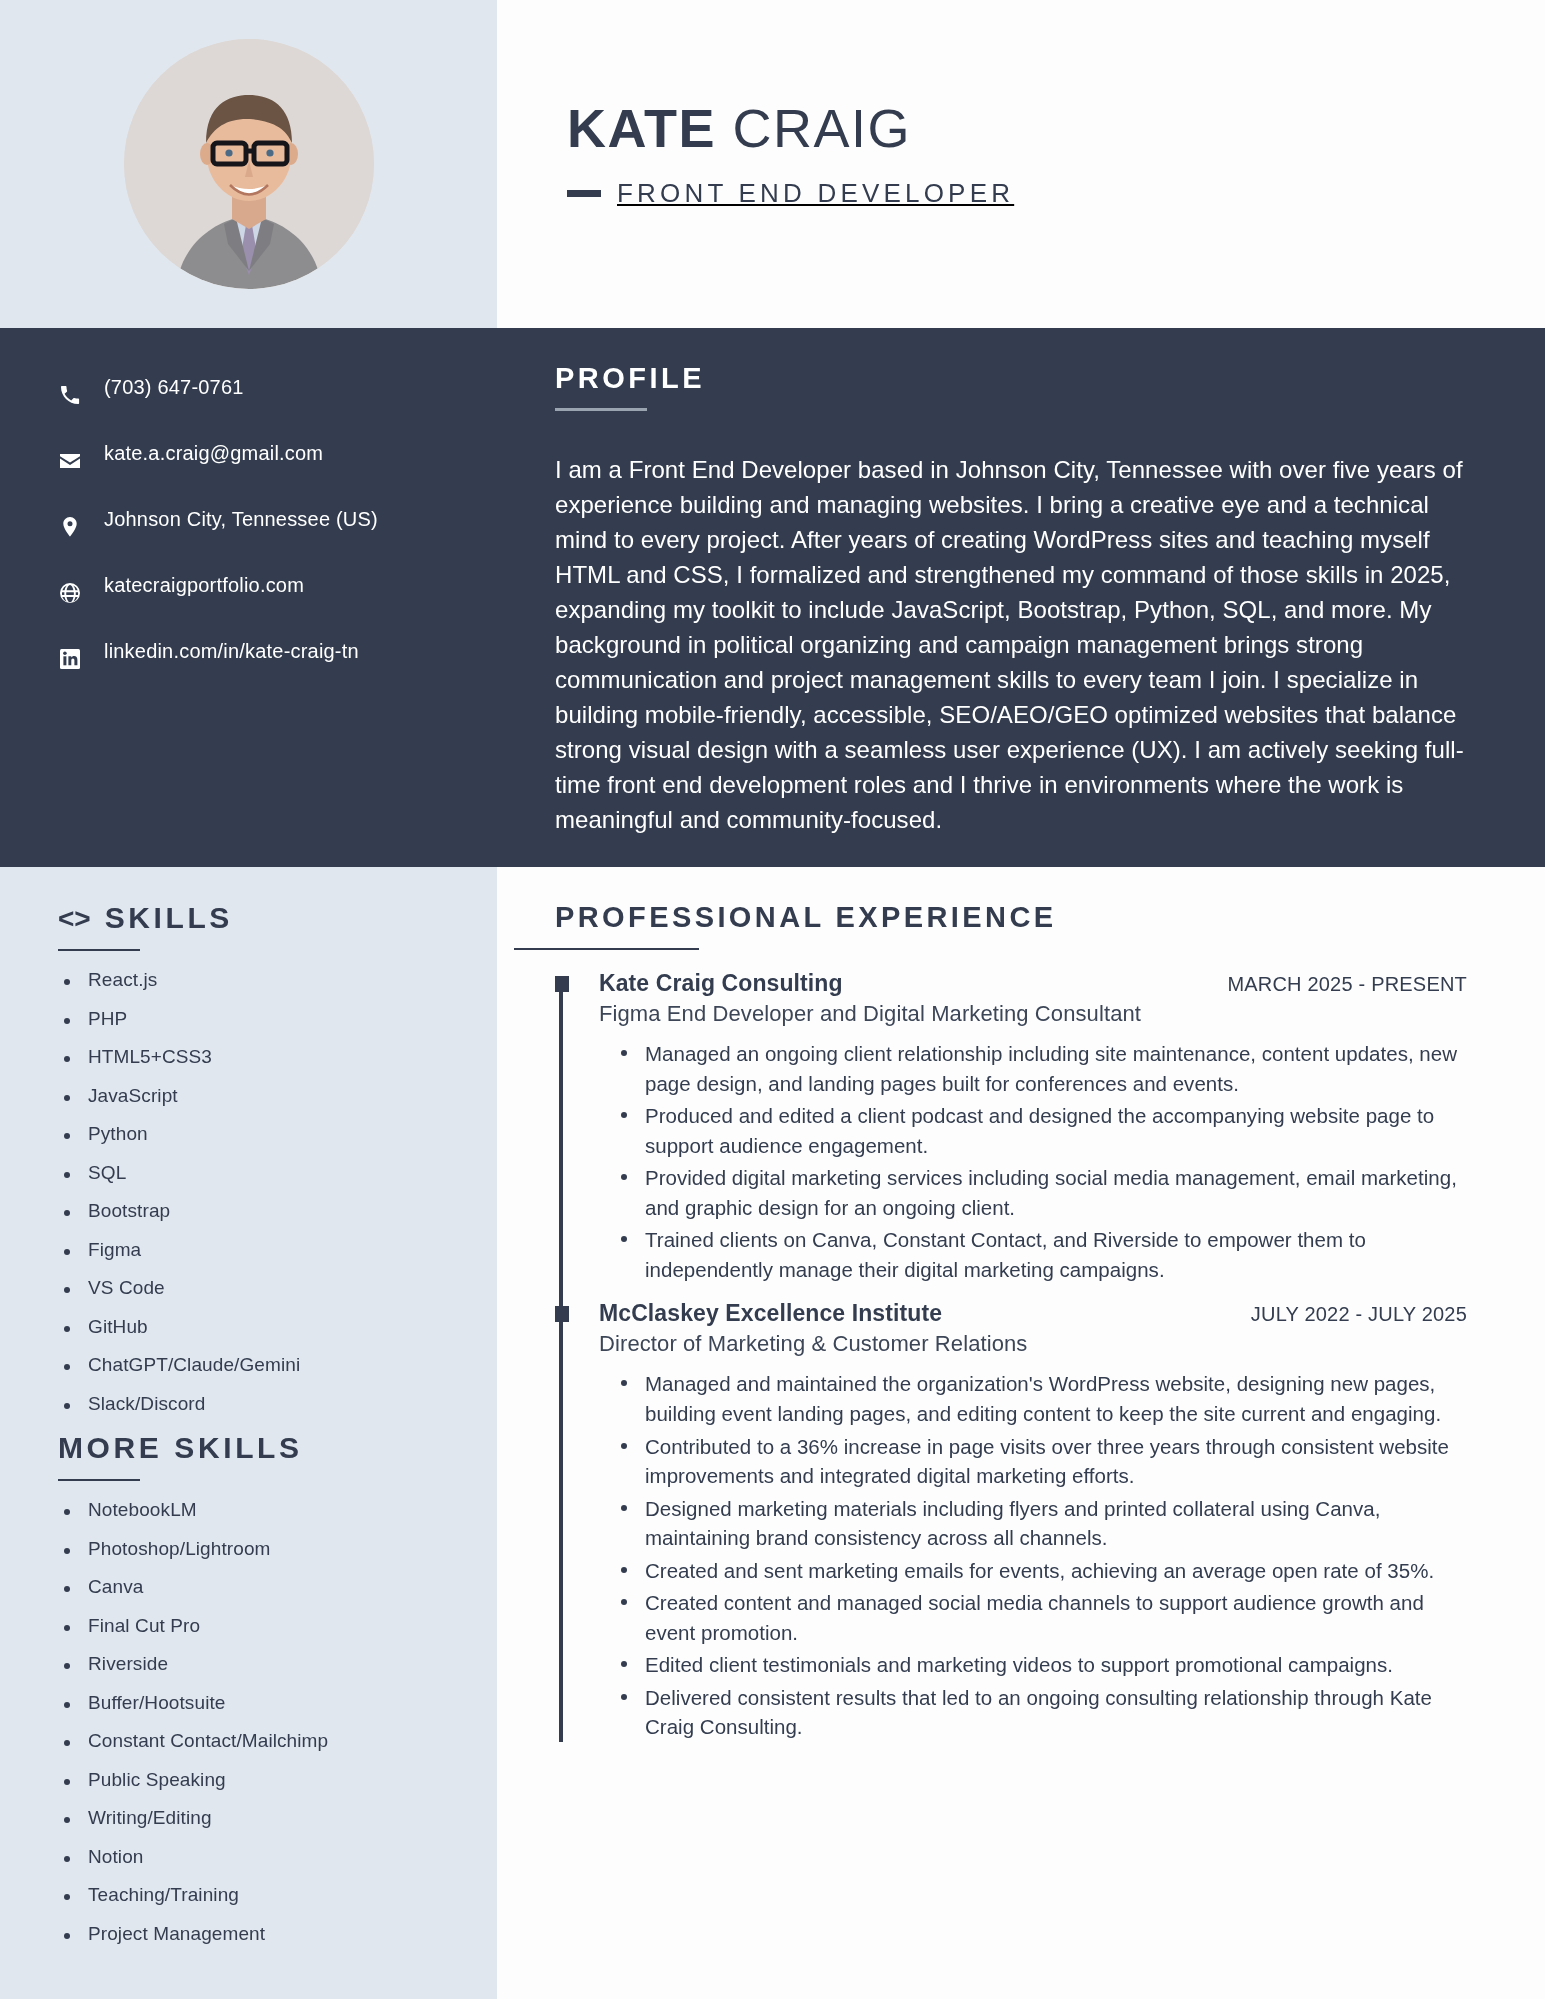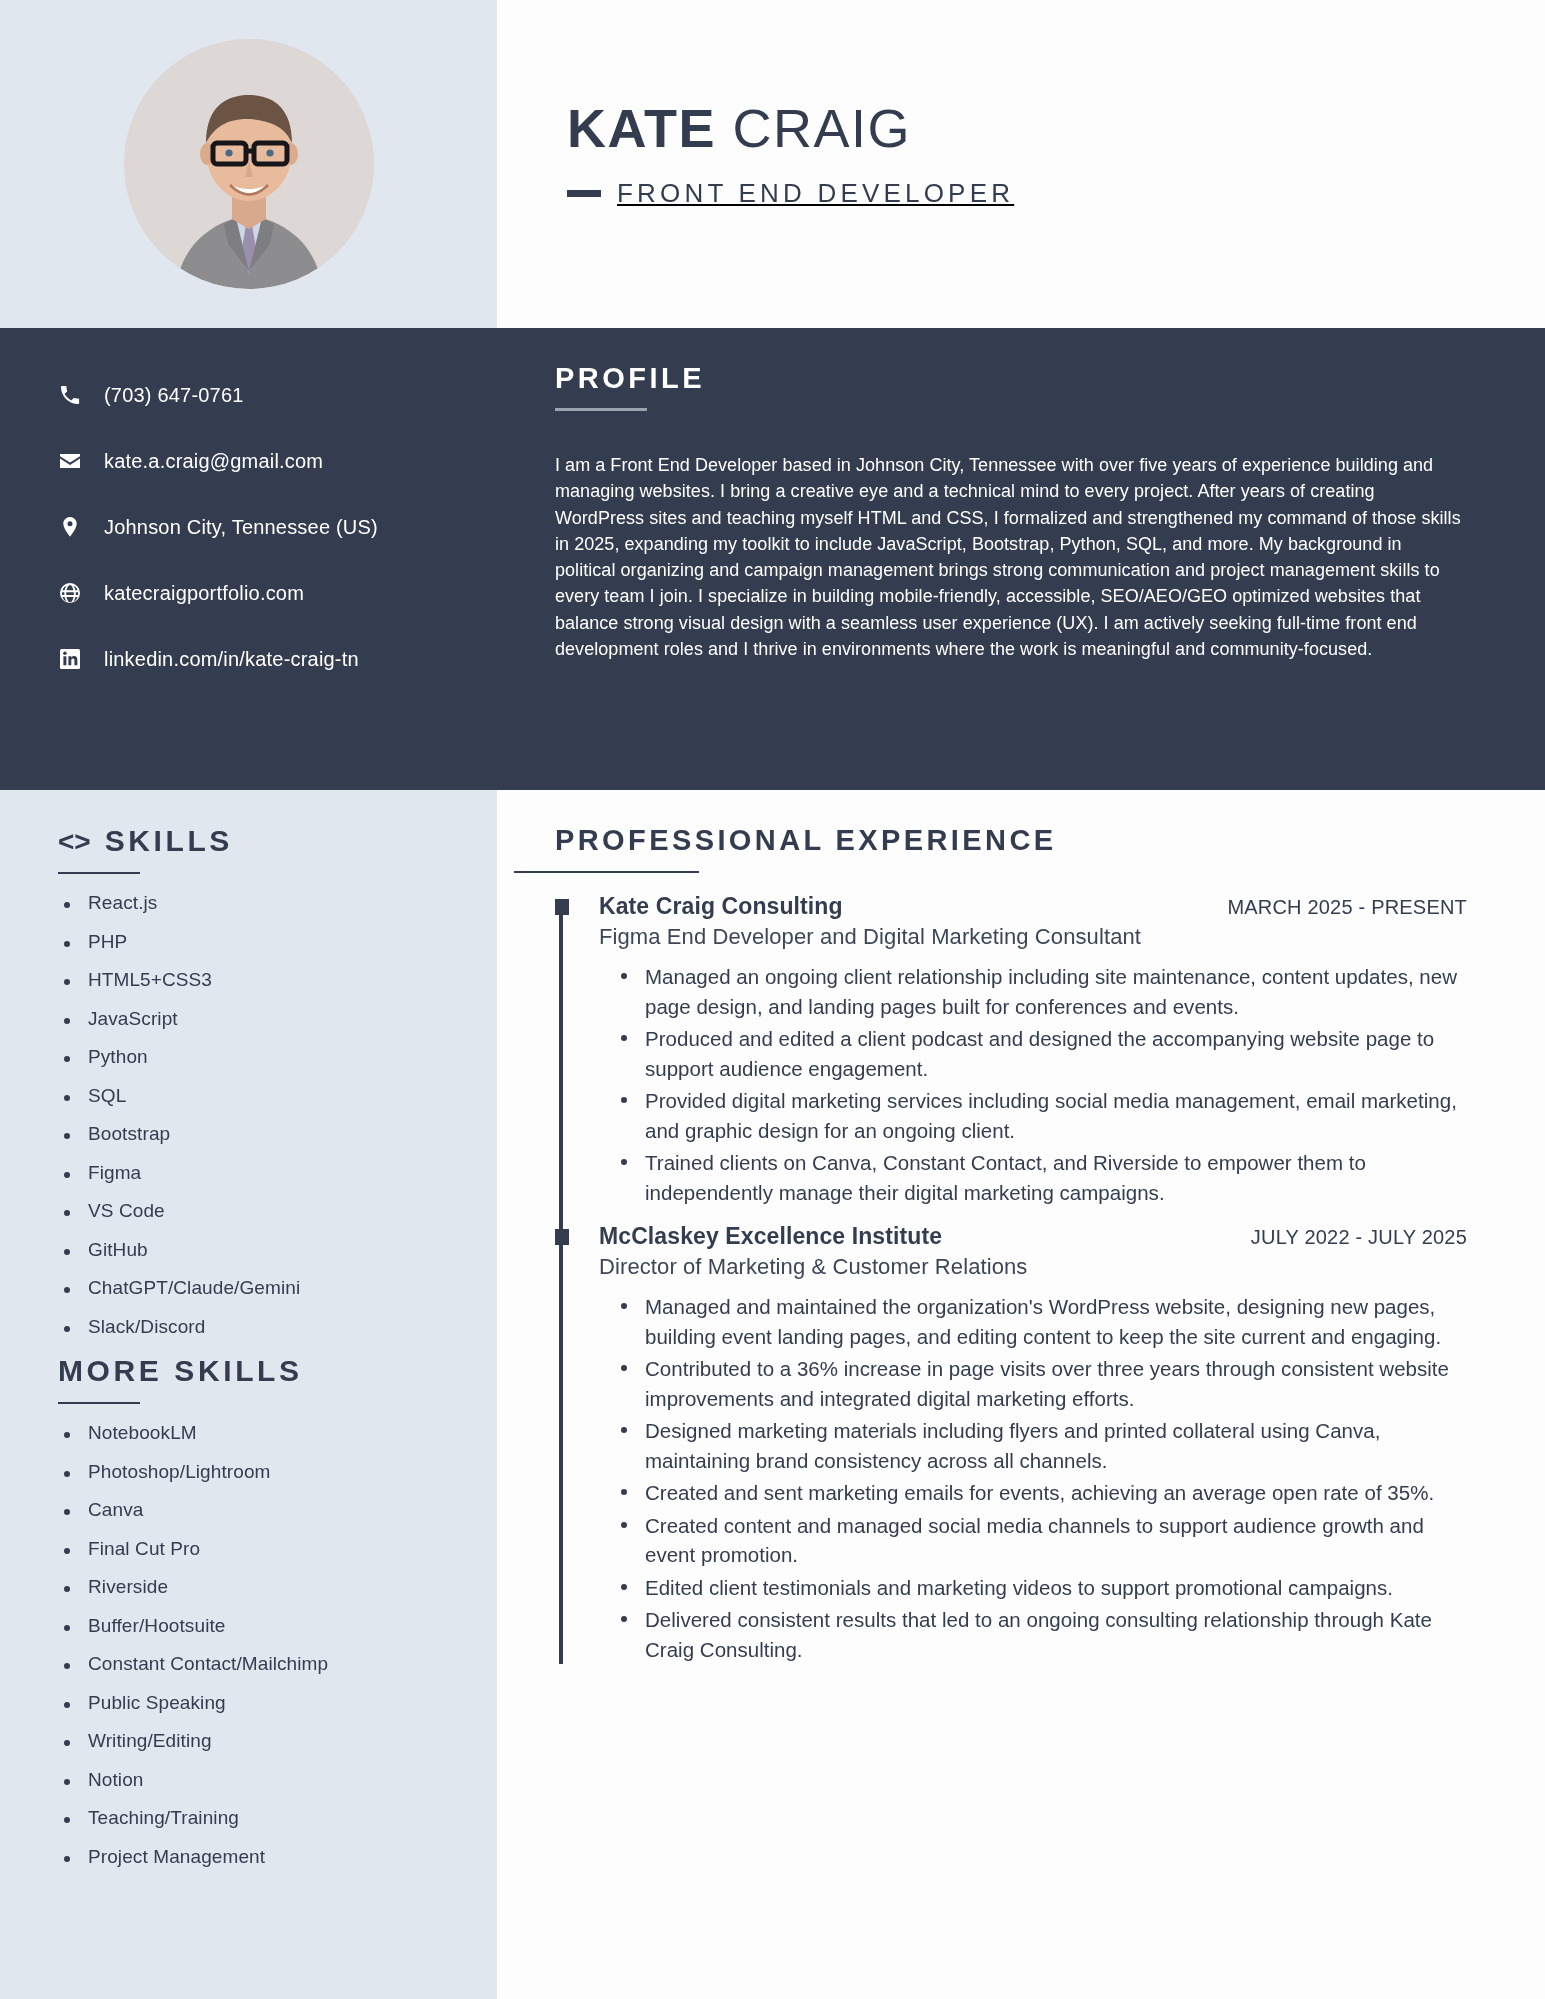--- a/index.html
+++ b/index.html
@@ -87,21 +87,20 @@
     display: flex;
     background: #333d4f;
     min-height: 462px;
   }
   .navy-left {
     width: 497px;
     padding: 48px 0 0 58px;
   }
   .contact-item {
     display: flex;
-    align-items: center;
     margin-bottom: 28px;
     min-height: 38px;
   }
   .contact-icon {
     width: 46px;
     flex: none;
     display: flex;
     align-items: center;
     color: #ffffff;
   }
@@ -122,21 +121,21 @@
     letter-spacing: 3.5px;
     color: #ffffff;
   }
   .rule-light {
     width: 92px;
     height: 3px;
     background: #9aa3b0;
     margin: 13px 0 20px 0;
   }
   .profile-text {
-    font-size: 18px;
+    font-size: 24px;
     line-height: 1.46;
     color: #ffffff;
     letter-spacing: 0.05px;
     margin-top: 41px;
   }
 
   
   .body-wrap {
     display: flex;
     min-height: 1209px;

